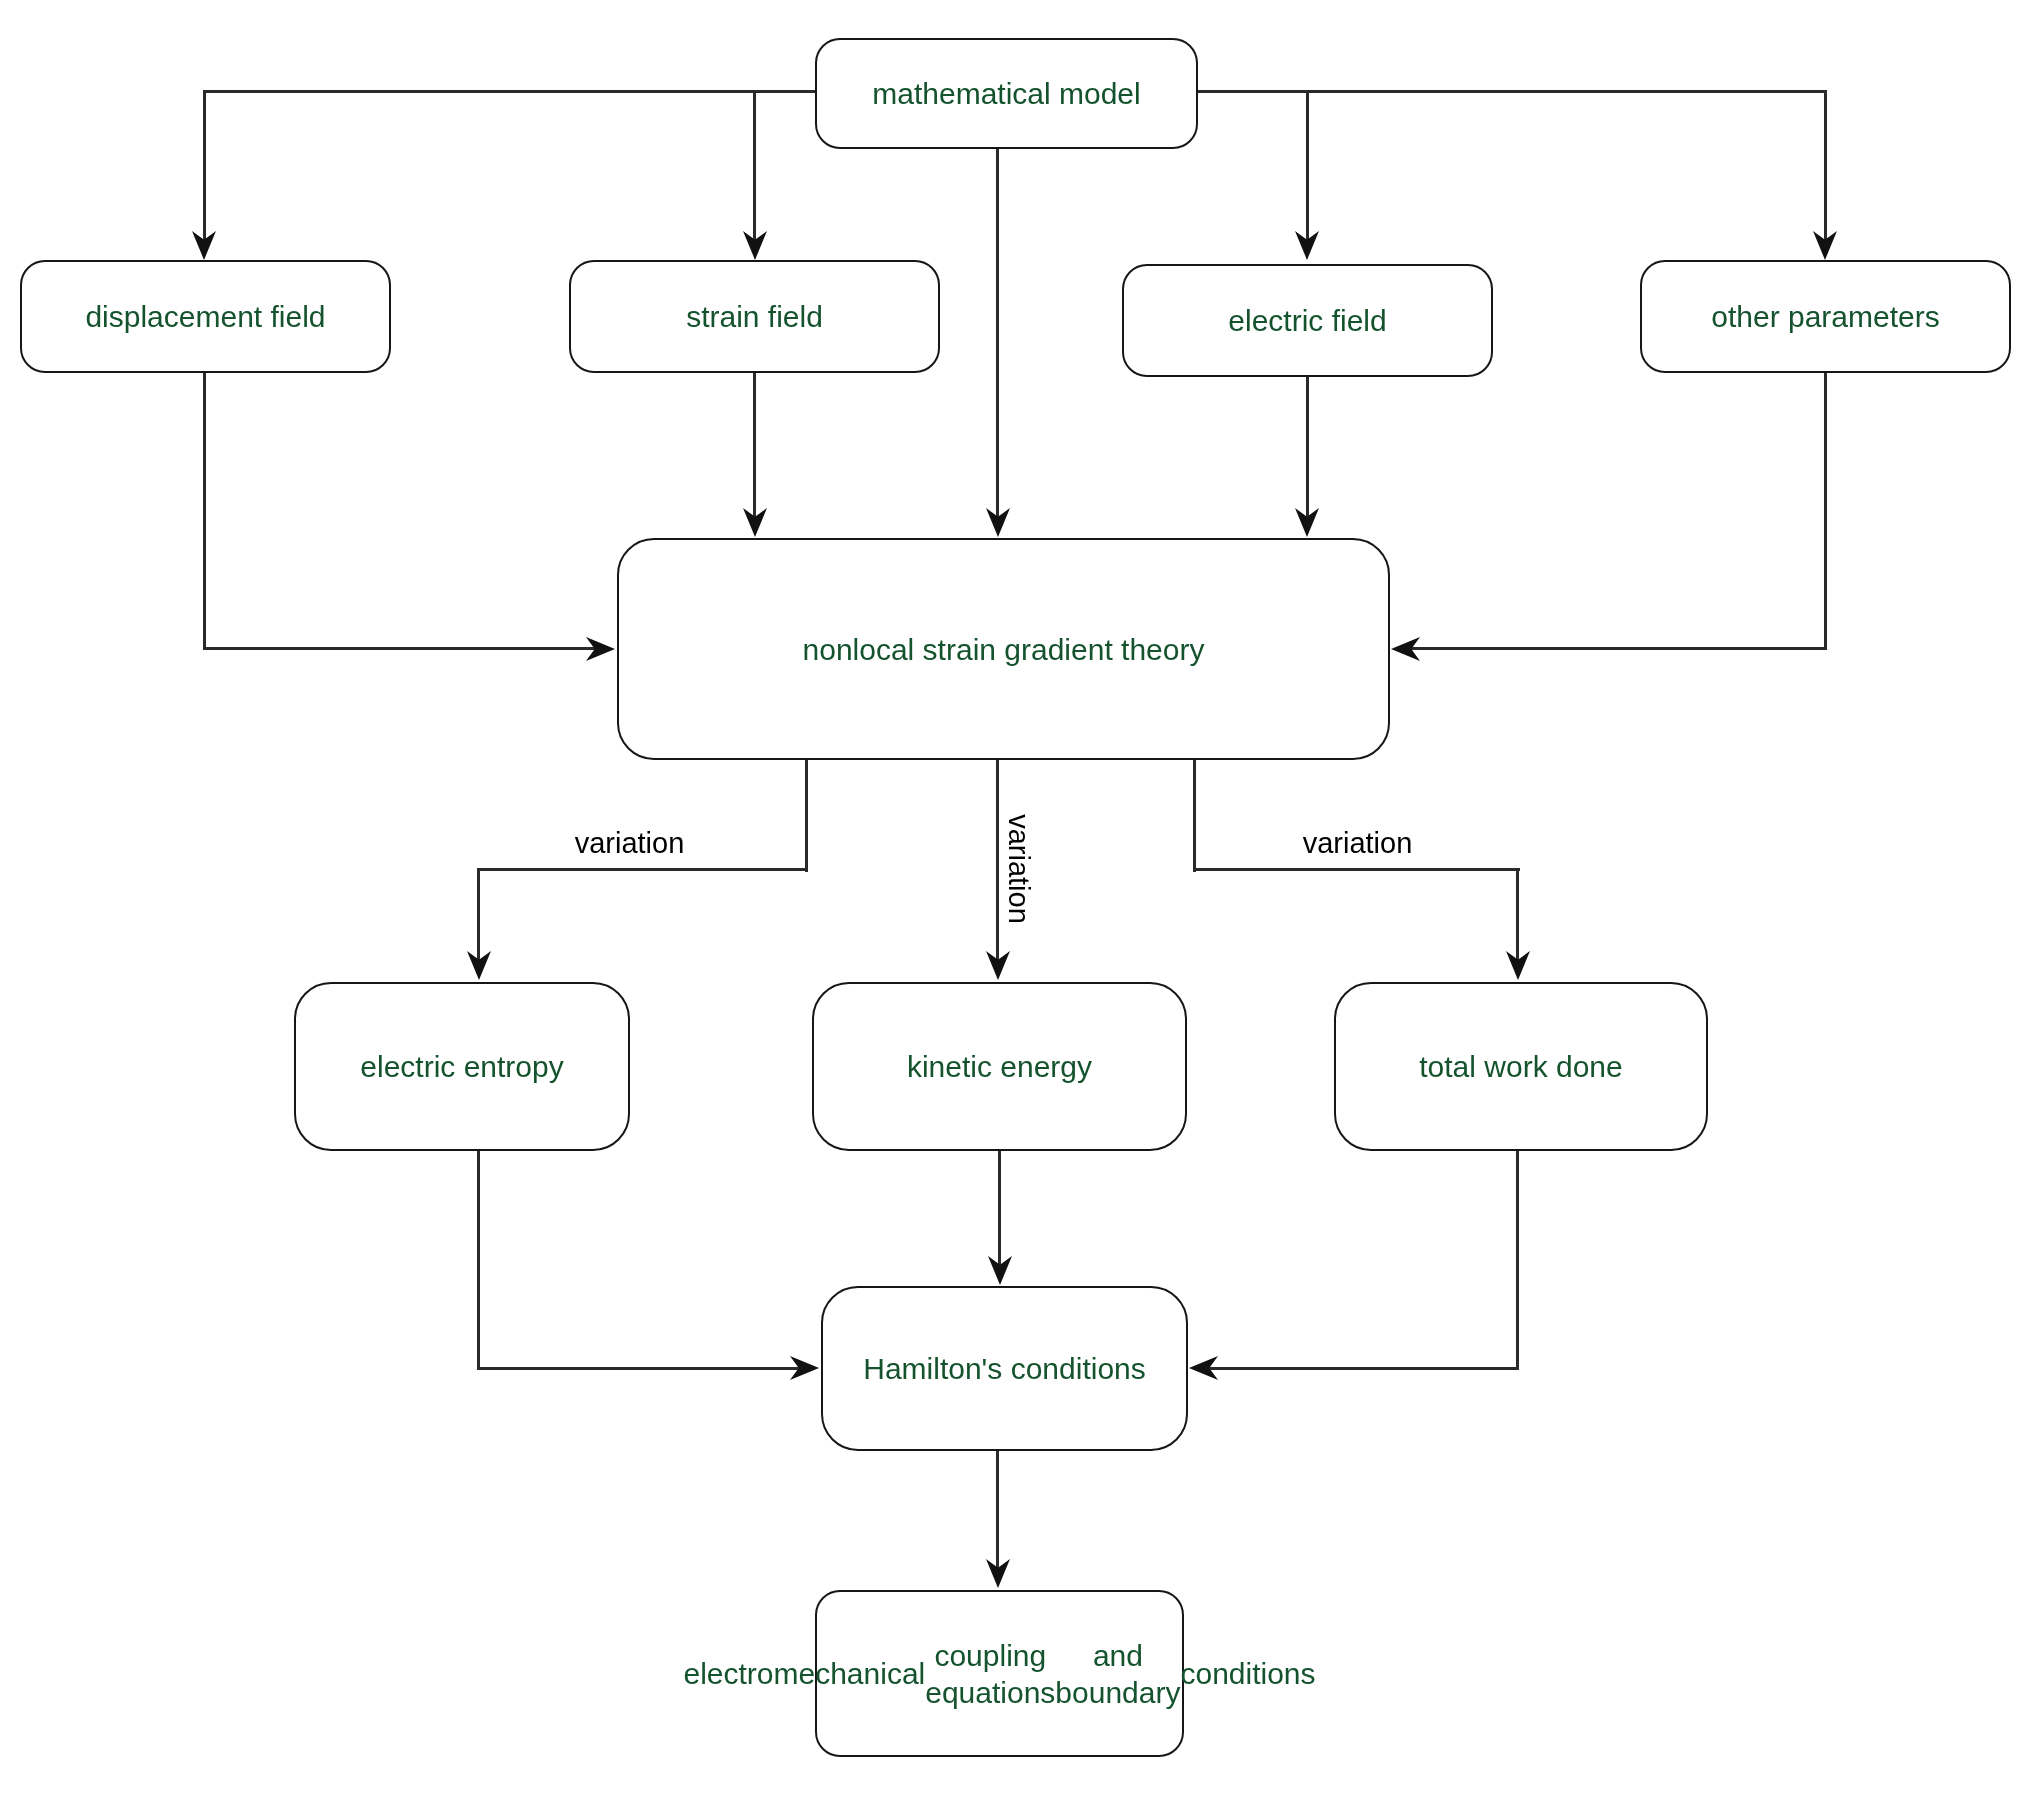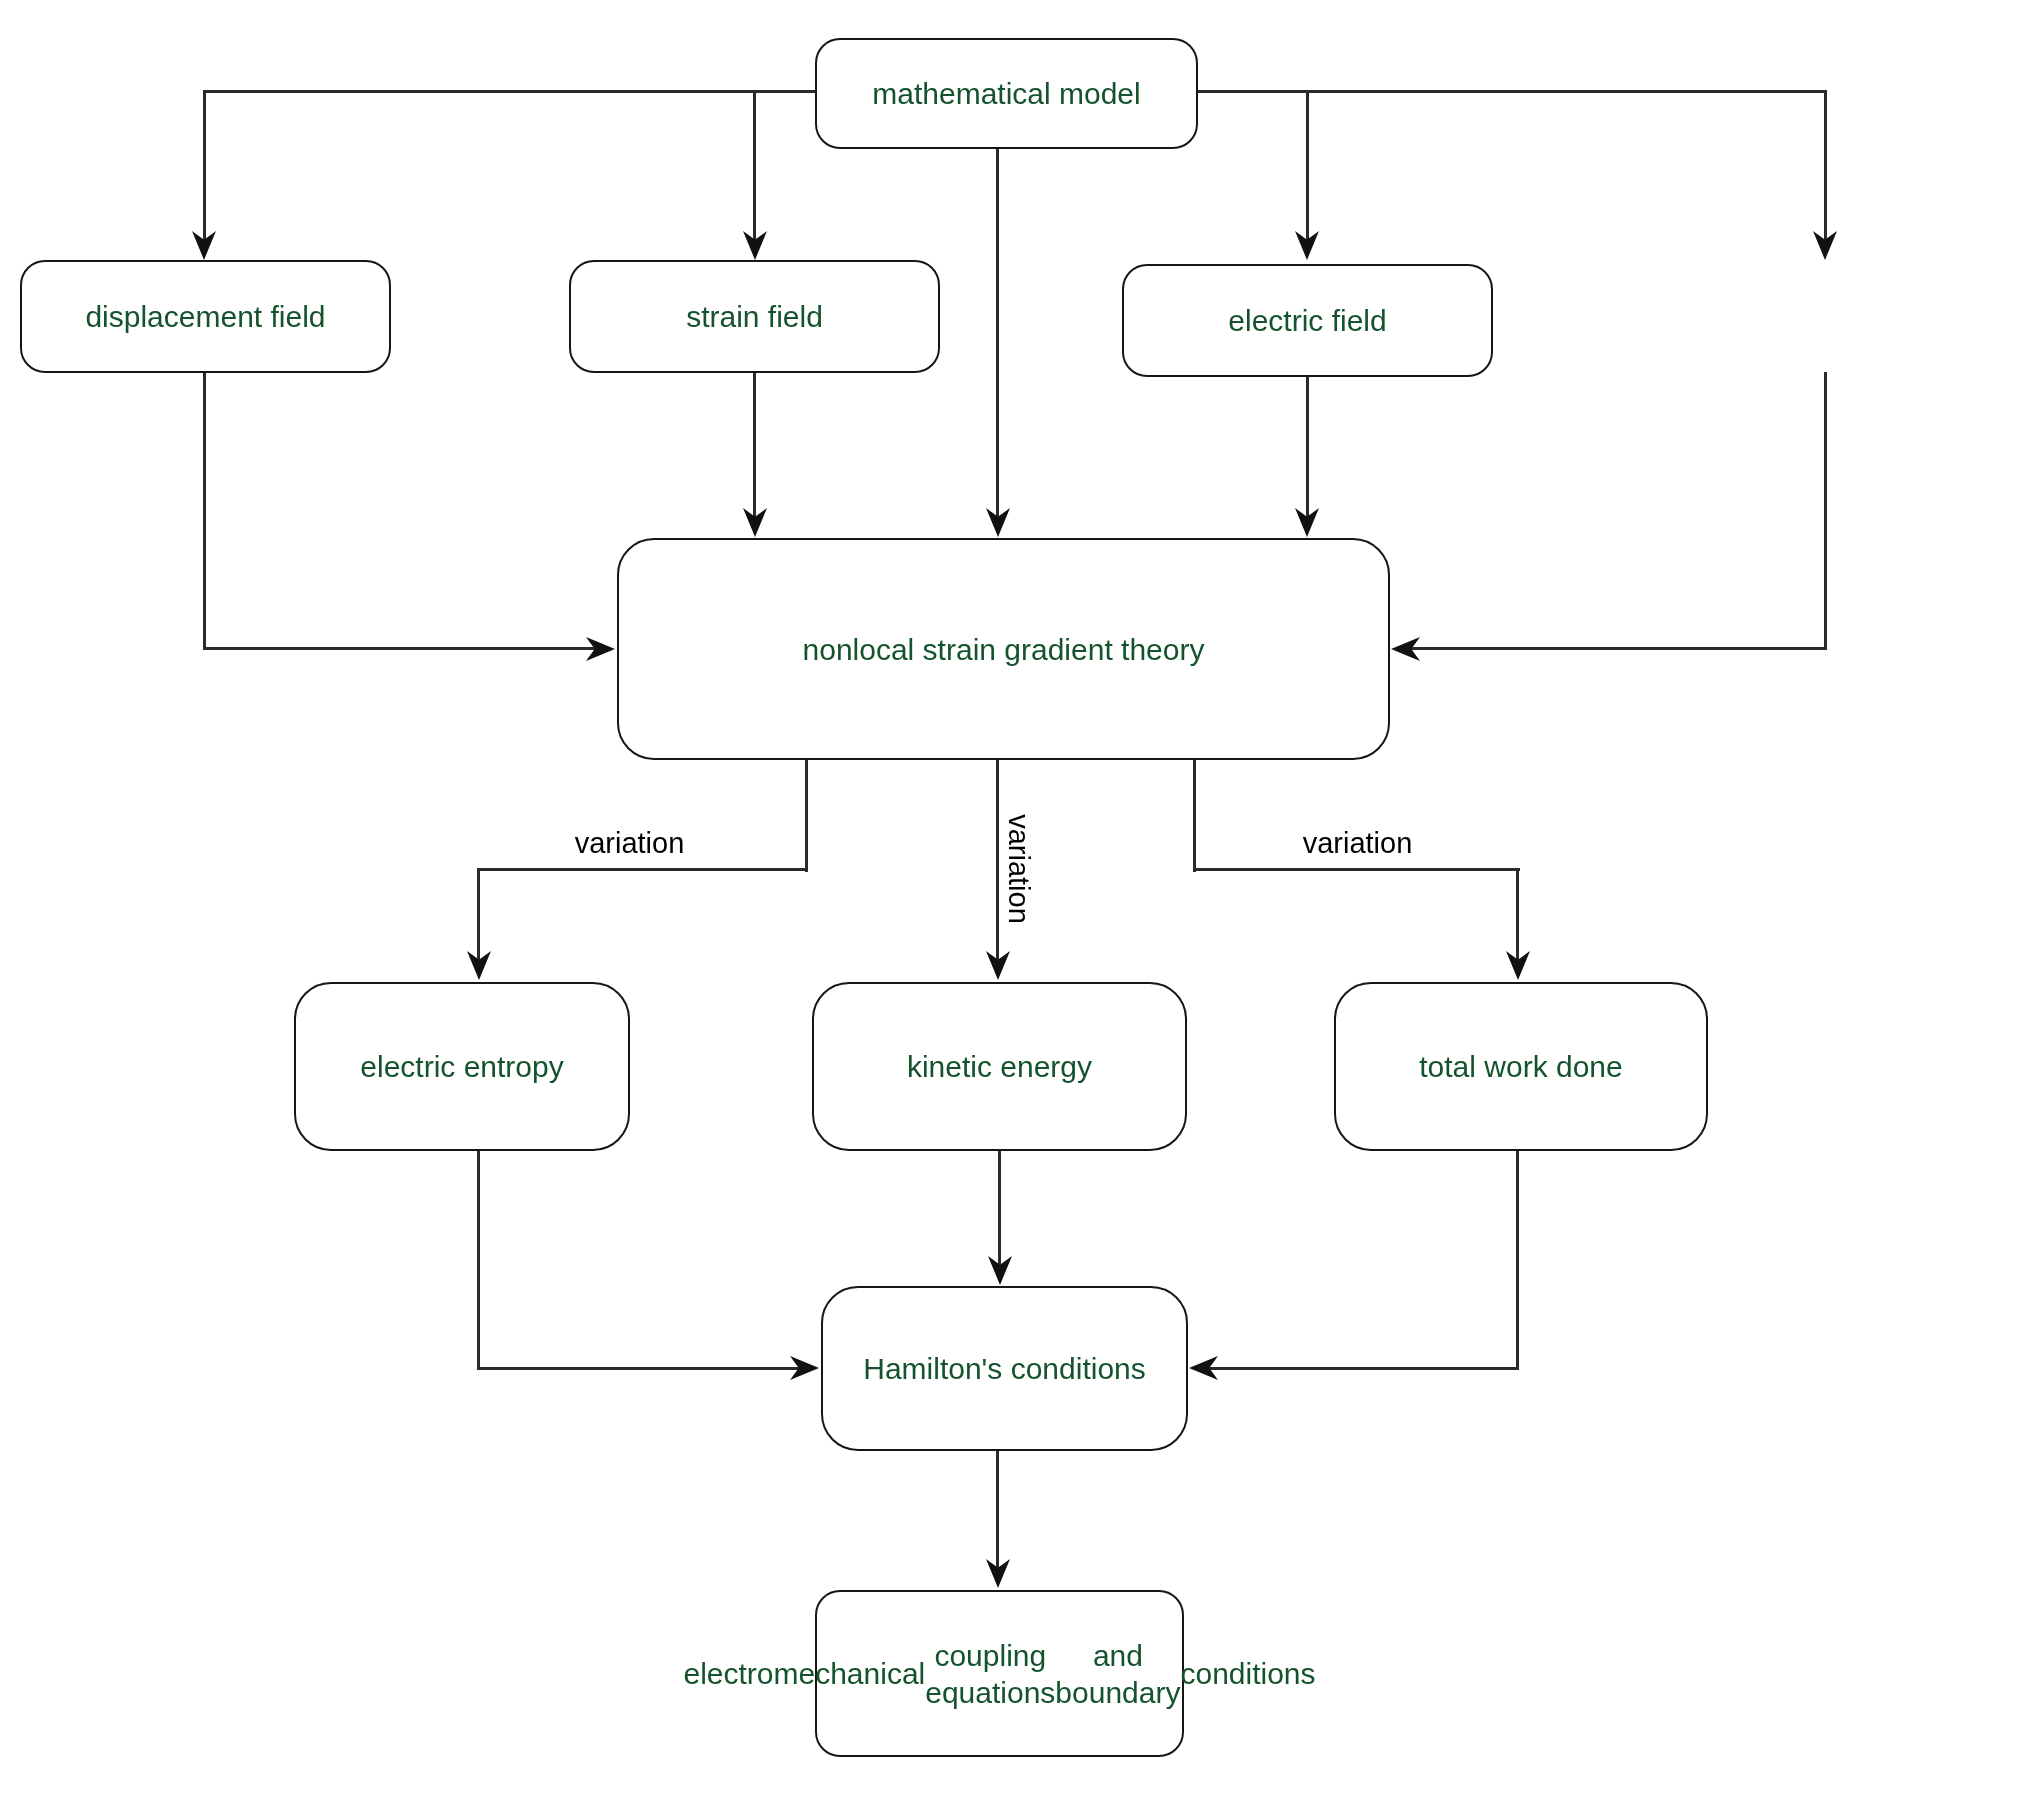--- a/index.html
+++ b/index.html
@@ -142,20 +142,23 @@
   </div>
 
   <div class="node" style="left:20px;top:260px;width:371px;height:113px;">
     <span>displacement field</span>
   </div>
 
   <div class="node" style="left:1122px;top:264px;width:371px;height:113px;">
     <span>electric field</span>
   </div>
 
+  <div class="node" style="left:1640px;top:260px;width:371px;height:113px;">
+    <span>other parameters</span>
+  </div>
 
   <div class="node big" style="left:617px;top:538px;width:773px;height:222px;">
     <span>nonlocal strain gradient theory</span>
   </div>
 
   <div class="node big" style="left:294px;top:982px;width:336px;height:169px;">
     <span>electric entropy</span>
   </div>
 
   <div class="node big" style="left:812px;top:982px;width:375px;height:169px;">

